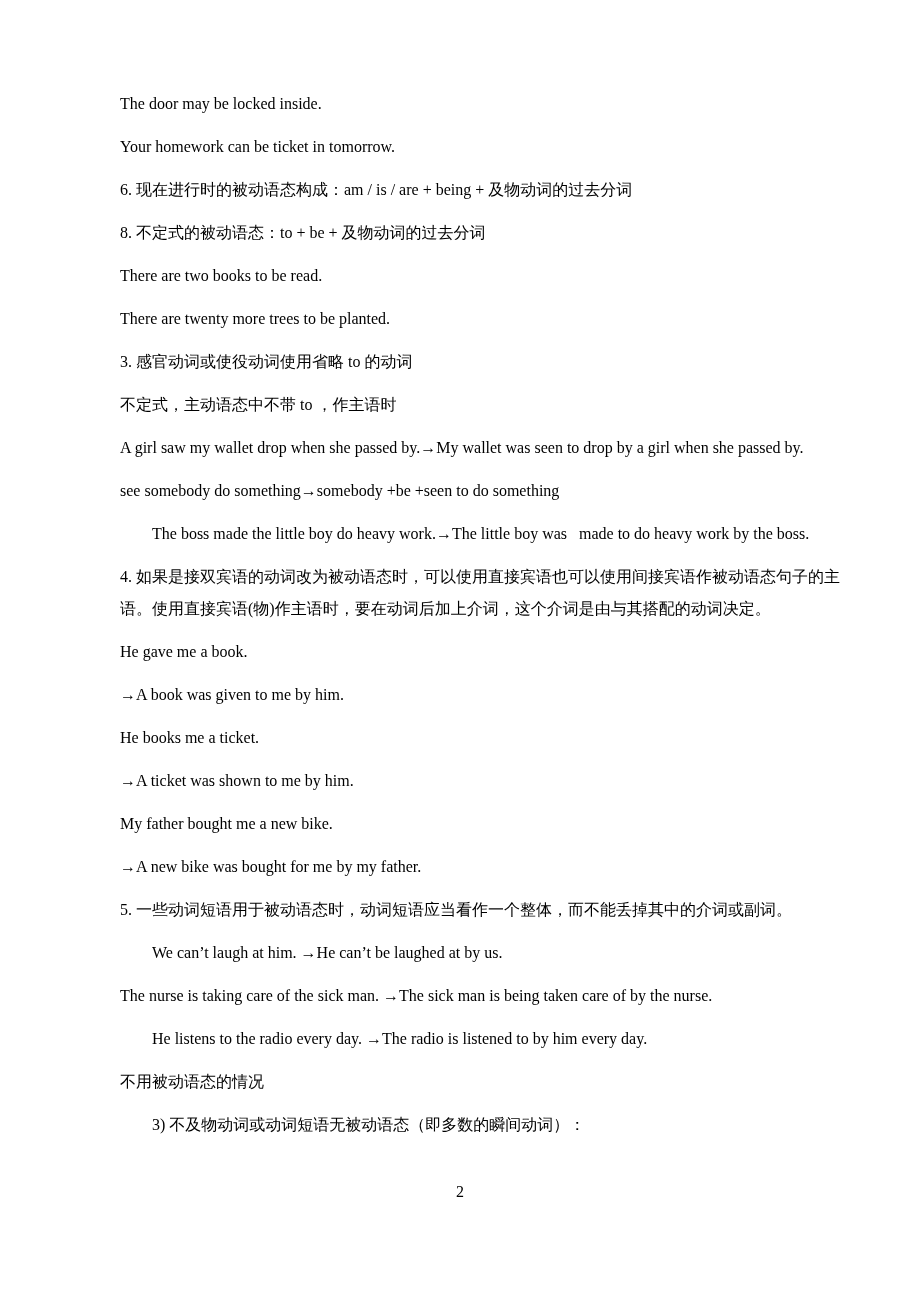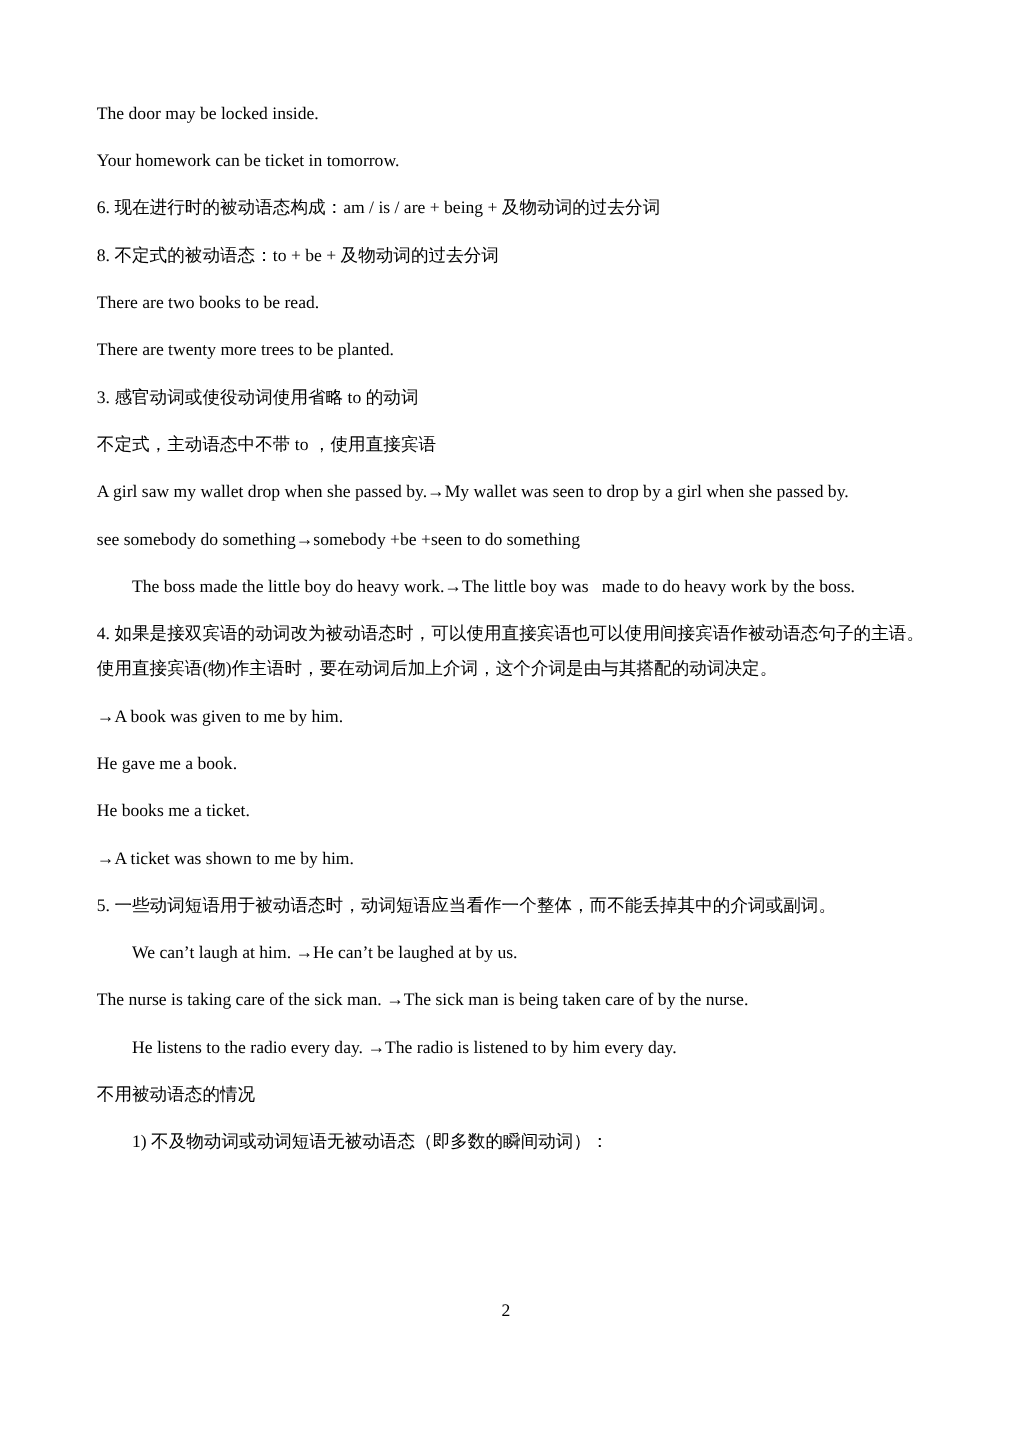--- a/index.html
+++ b/index.html
@@ -11,20 +11,21 @@
   }
   .page {
     position: relative;
     width: 920px;
     height: 1302px;
     background: #ffffff;
     overflow: hidden;
   }
   .content {
     padding: 88px 66px 0 88px;
+    margin-left: 32px;
   }
   p.para {
     margin: 0 0 11px 0;
     font-size: 16px;
     line-height: 32px;
     white-space: pre-wrap;
     word-break: normal;
   }
   p.indent {
     margin-left: 32px;
@@ -44,30 +45,32 @@
 
 <div class="page">
   <div class="content">
     <p class="para">The door may be locked inside.</p>
     <p class="para">Your homework can be ticket in tomorrow.</p>
     <p class="para">6. 现在进行时的被动语态构成：am / is / are + being + 及物动词的过去分词</p>
     <p class="para">8. 不定式的被动语态：to + be + 及物动词的过去分词</p>
     <p class="para">There are two books to be read.</p>
     <p class="para">There are twenty more trees to be planted.</p>
     <p class="para">3. 感官动词或使役动词使用省略 to 的动词</p>
-    <p class="para">不定式，主动语态中不带 to ，使用直接宾语</p>
+    <p class="para">不定式，主动语态中不带 to ，作主语时</p>
     <p class="para">A girl saw my wallet drop when she passed by.→My wallet was seen to drop by a girl when she passed by.</p>
     <p class="para">see somebody do something→somebody +be +seen to do something</p>
     <p class="para indent">The boss made the little boy do heavy work.→The little boy was   made to do heavy work by the boss.</p>
     <p class="para">4. 如果是接双宾语的动词改为被动语态时，可以使用直接宾语也可以使用间接宾语作被动语态句子的主语。使用直接宾语(物)作主语时，要在动词后加上介词，这个介词是由与其搭配的动词决定。</p>
+    <p class="para">He gave me a book.</p>
     <p class="para">→A book was given to me by him.</p>
-    <p class="para">He gave me a book.</p>
     <p class="para">He books me a ticket.</p>
     <p class="para">→A ticket was shown to me by him.</p>
+    <p class="para">My father bought me a new bike.</p>
+    <p class="para">→A new bike was bought for me by my father.</p>
     <p class="para">5. 一些动词短语用于被动语态时，动词短语应当看作一个整体，而不能丢掉其中的介词或副词。</p>
     <p class="para indent">We can’t laugh at him. →He can’t be laughed at by us.</p>
     <p class="para">The nurse is taking care of the sick man. →The sick man is being taken care of by the nurse.</p>
     <p class="para indent">He listens to the radio every day. →The radio is listened to by him every day.</p>
     <p class="para">不用被动语态的情况</p>
-    <p class="para indent">1) 不及物动词或动词短语无被动语态（即多数的瞬间动词）：</p>
+    <p class="para indent">3) 不及物动词或动词短语无被动语态（即多数的瞬间动词）：</p>
   </div>
   <div class="page-number">2</div>
 </div>
 
 </body></html>

